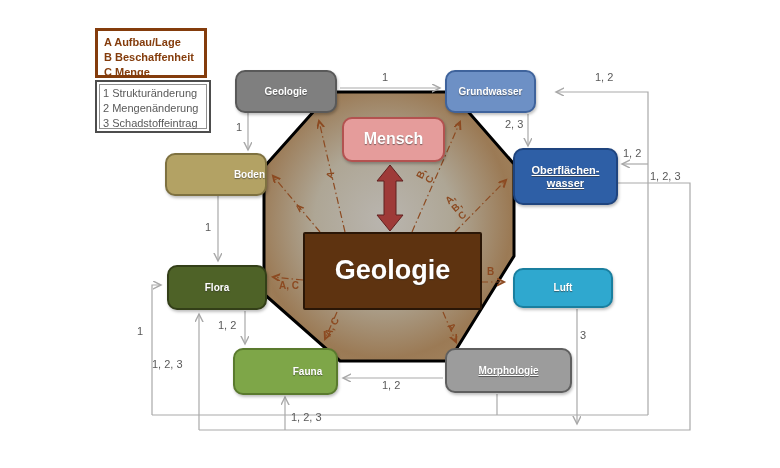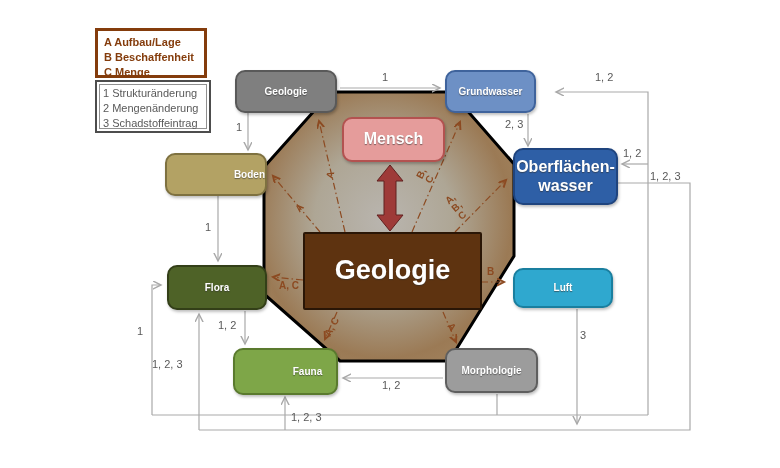--- a/index.html
+++ b/index.html
@@ -11,21 +11,21 @@
   .node{
     position:absolute;display:flex;align-items:center;justify-content:center;
     border:2px solid #555;border-radius:10px;color:#fff;
     font-size:10px;font-weight:bold;text-align:center;
     text-shadow:0 1px 1px rgba(50,50,50,.6);
     box-shadow:1px 2px 3px rgba(0,0,0,.25);
     box-sizing:border-box;line-height:1.15;
   }
   .node-bergbau{border-radius:2px;font-size:27px;box-shadow:none;}
   .node-mensch{font-size:16px;}
-  .node-ow{font-size:16px;}
+  .node-ow{font-size:11px;text-decoration:underline;}
   .legend{
     position:absolute;background:#fff;box-sizing:border-box;
     padding:4px 6px;font-size:11px;line-height:1.35;white-space:nowrap;margin-top:20px;
   }
   .legend div{white-space:nowrap;}
   .legend-abc{border:3px solid #843c0c;color:#843c0c;font-weight:bold;}
   .legend-123{border:2px solid #4d4d4d;color:#595959;
     box-shadow:inset 0 0 0 2px #ffffff, inset 0 0 0 3px #909090;}
   .glabel{position:absolute;font-size:11px;color:#595959;white-space:nowrap;}
   .ilabel{position:absolute;font-size:10px;font-weight:bold;color:#8c4a21;
@@ -120,21 +120,21 @@
   </div>
   <div class="node" style="left: 513px; top: 268px; width: 100px; height: 40px; background: rgb(47, 168, 207); border-color: rgb(26, 127, 159);">
     <span>Luft</span>
   </div>
   <div class="node" style="left: 167px; top: 265px; width: 100px; height: 45px; background: rgb(78, 98, 39); border-color: rgb(51, 63, 24);">
     <span>Flora</span>
   </div>
   <div class="node" style="left: 233px; top: 348px; width: 105px; height: 47px; background: rgb(126, 166, 72); border-color: rgb(90, 122, 46); padding-left: 44px;">
     <span>Fauna</span>
   </div>
-  <div class="node" style="left: 445px; top: 348px; width: 93px; height: 45px; background: rgb(156, 156, 156); border-color: rgb(95, 95, 95);">
+  <div class="node" style="left: 445px; top: 348px; width: 127px; height: 45px; background: rgb(156, 156, 156); border-color: rgb(95, 95, 95); text-decoration: underline;">
     <span>Morphologie</span>
   </div>
   <div class="node node-bergbau" style="left: 303px; top: 232px; width: 179px; height: 78px; background: rgb(94, 51, 16); border-color: rgb(42, 22, 6);">
     <span>Geologie</span>
   </div>
 
   <div class="glabel" style="left:382px;top:71px">1</div>
   <div class="glabel" style="left:236px;top:121px">1</div>
   <div class="glabel" style="left:505px;top:118px">2, 3</div>
   <div class="glabel" style="left:205px;top:221px">1</div>

